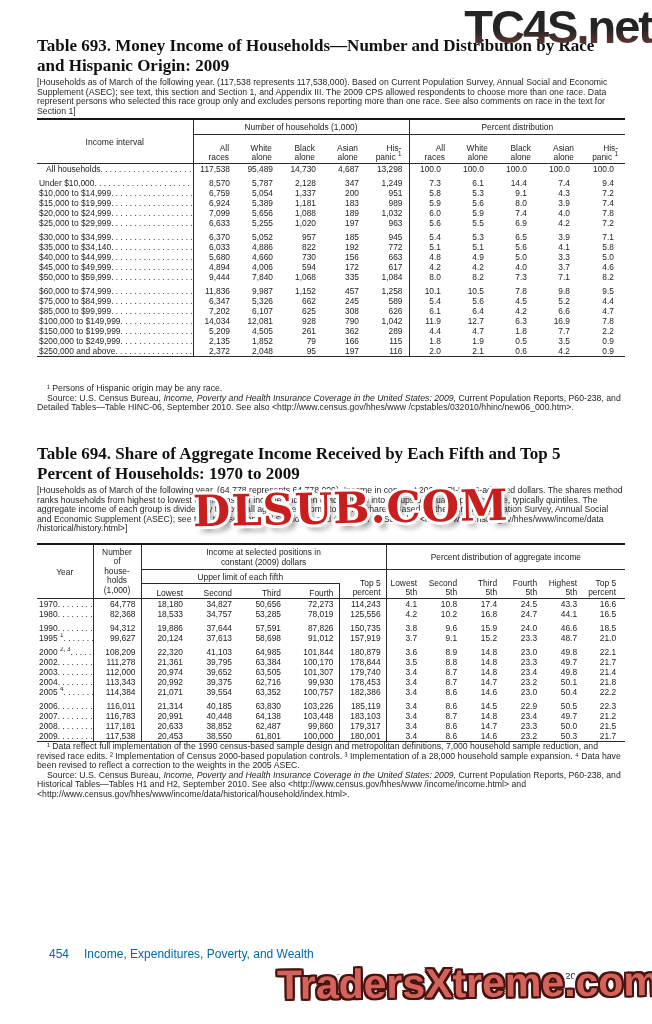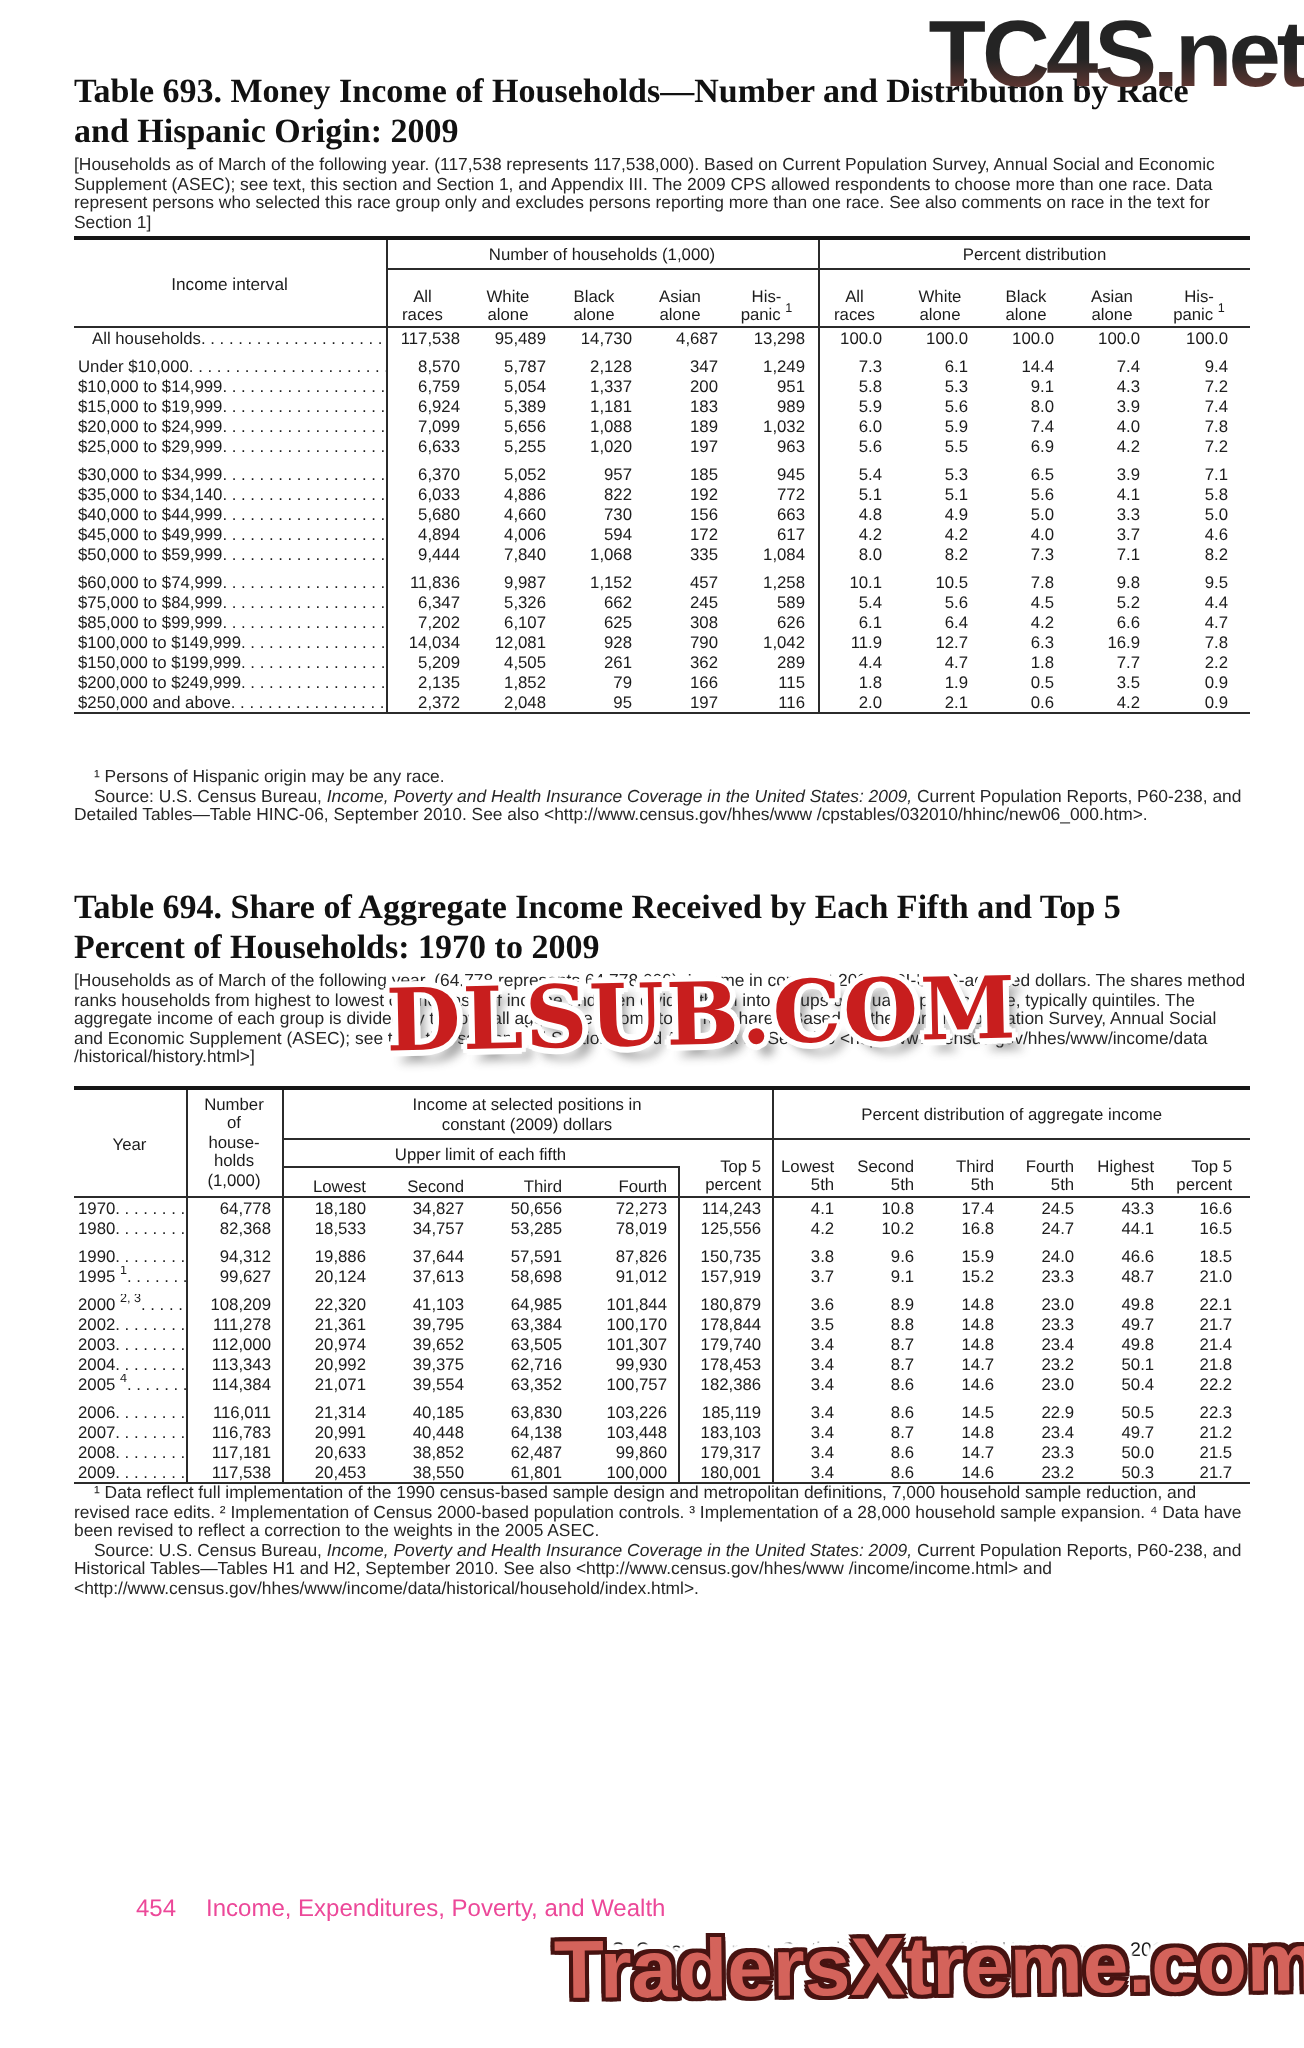--- a/index.html
+++ b/index.html
@@ -34,21 +34,21 @@
   .lbl{white-space:nowrap;}
   .dots{flex:1;overflow:hidden;white-space:nowrap;}
   .dots::after{content:". . . . . . . . . . . . . . . . . . . . . . . . . . . . . . . . . . . . . . . . . . . . . . . . . . . . . . . .";}
   sup{font-size:6.3px;line-height:0;}
 
   
   #t693 .stubhead{text-align:center;vertical-align:middle;font-size:8.6px;margin-top:40px;}
   #t693 .grp{height:14px;vertical-align:middle;text-align:center;border-bottom:1px solid #2b2b2b;}
   #t693 .sub{height:28px;vertical-align:bottom;text-align:right;padding-right:7px;
              border-bottom:1px solid #2b2b2b;}
-  #t693 .sub div{line-height:9.6px;text-align:center;}
+  #t693 .sub div{line-height:9.6px;}
 
   
   #t694 .yearhead{text-align:center;vertical-align:middle;border-bottom:1px solid #2b2b2b;}
   #t694 .numhead{vertical-align:middle;white-space:pre-line;line-height:9.4px;
                  border-bottom:1px solid #2b2b2b;}
   #t694 .grp2{height:24px;text-align:center;vertical-align:middle;white-space:pre-line;
               line-height:10px;border-bottom:1px solid #2b2b2b;}
   #t694 .ul{height:13px;text-align:center;vertical-align:middle;border-bottom:1px solid #2b2b2b;}
   #t694 .sub3{height:14px;text-align:right;vertical-align:bottom;padding-right:5px;
               border-bottom:1px solid #2b2b2b;}
@@ -65,21 +65,21 @@
                       -3px 0 0 #fff,3px 0 0 #fff,0 -3px 0 #fff,0 3px 0 #fff,
                       5px 6px 5px rgba(60,60,60,0.45);}
   .wm-bot{position:absolute;left:277px;top:961px;font-size:41px;font-weight:bold;line-height:44px;
           transform:rotate(-0.6deg);
           text-shadow:-2px -2px 0 #471311,2px -2px 0 #471311,-2px 2px 0 #471311,2px 2px 0 #471311,
                       -2px 0 0 #471311,2px 0 0 #471311,0 -2px 0 #471311,0 2px 0 #471311,
                       -4px -4px 1px #fff,4px -4px 1px #fff,-4px 4px 1px #fff,4px 4px 1px #fff,
                       -5px 0 1px #fff,5px 0 1px #fff,0 -5px 1px #fff,0 5px 1px #fff;}
 
   
-  .footer-line{position:absolute;left:68px;top:947px;font-size:12px;color:#ec4899;}
+  .footer-line{position:absolute;left:49px;top:947px;font-size:12px;color:#0369a1;}
   .footer-line .pgnum{margin-right:15px;}
   .credit-line{position:absolute;left:296px;top:970px;font-size:9.8px;color:#1b1b1b;}
 </style>
 </head>
 <body>
 
 <div class="page">
 
   <div class="tbl-title" style="top:36px;">Table 693. Money Income of Households—Number and Distribution by Race and Hispanic Origin: 2009</div>
 

